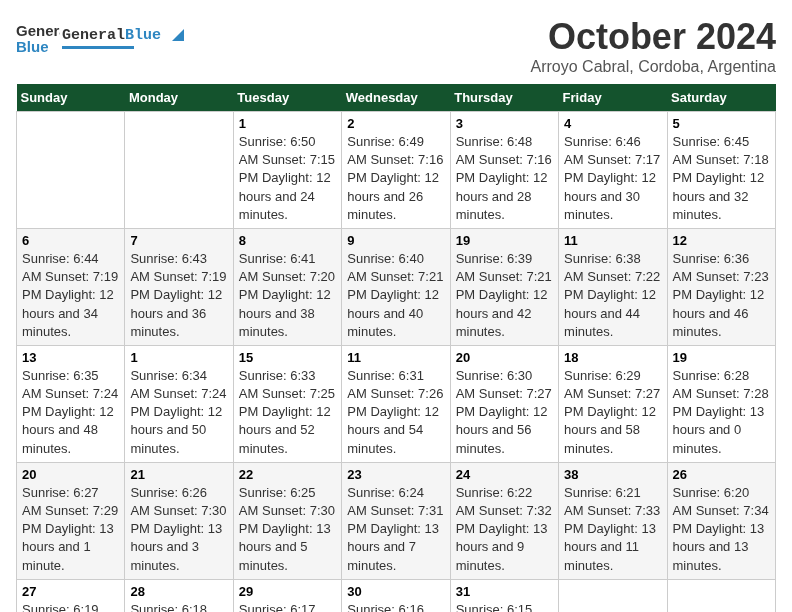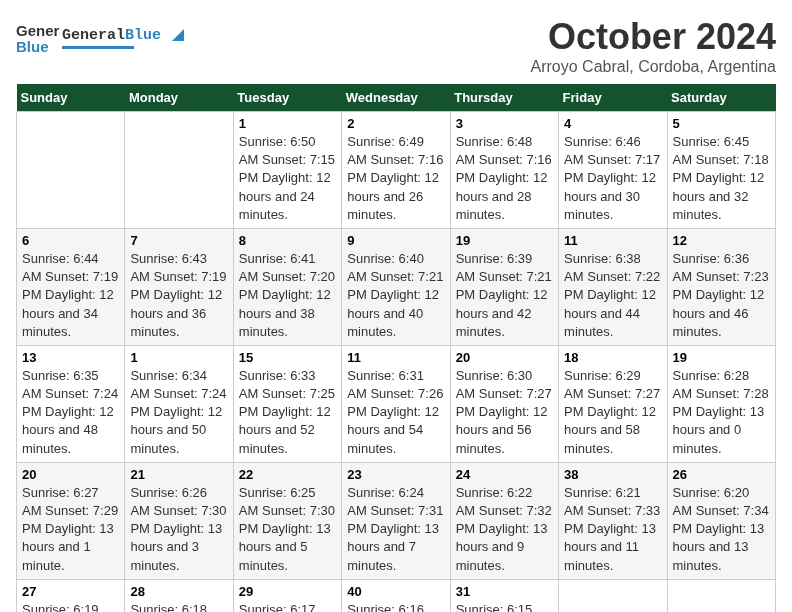--- a/index.html
+++ b/index.html
@@ -317,21 +317,21 @@
 and 16 minutes.</div>
         </td>
         <td>
           <span class="day-num">29</span>
           <div class="day-info">Sunrise: 6:17 AM
 Sunset: 7:36 PM
 Daylight: 13 hours
 and 18 minutes.</div>
         </td>
         <td>
-          <span class="day-num">40</span>
+          <span class="day-num">30</span>
           <div class="day-info">Sunrise: 6:16 AM
 Sunset: 7:37 PM
 Daylight: 13 hours
 and 20 minutes.</div>
         </td>
         <td>
           <span class="day-num">31</span>
           <div class="day-info">Sunrise: 6:15 AM
 Sunset: 7:38 PM
 Daylight: 13 hours

